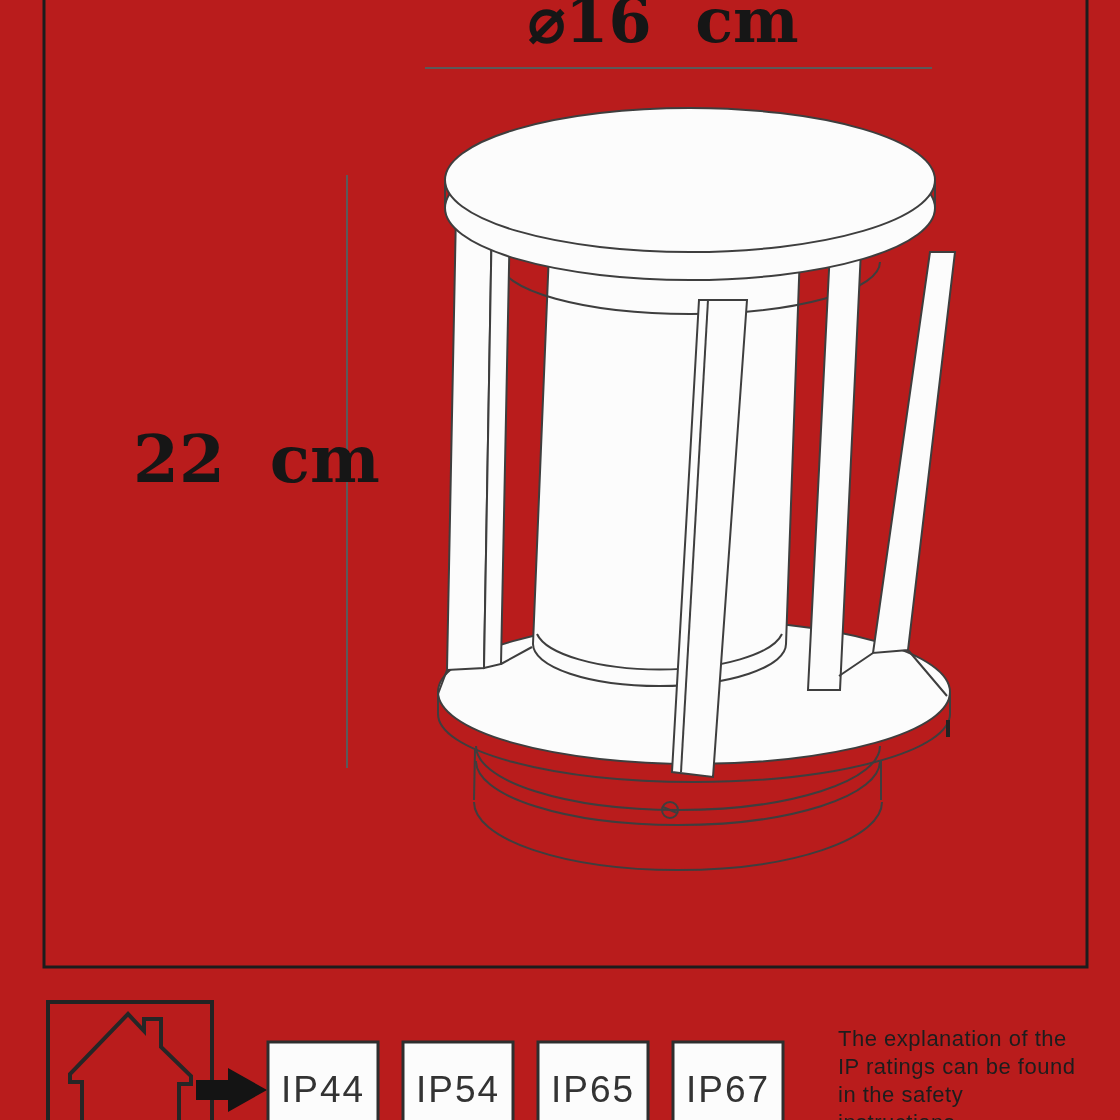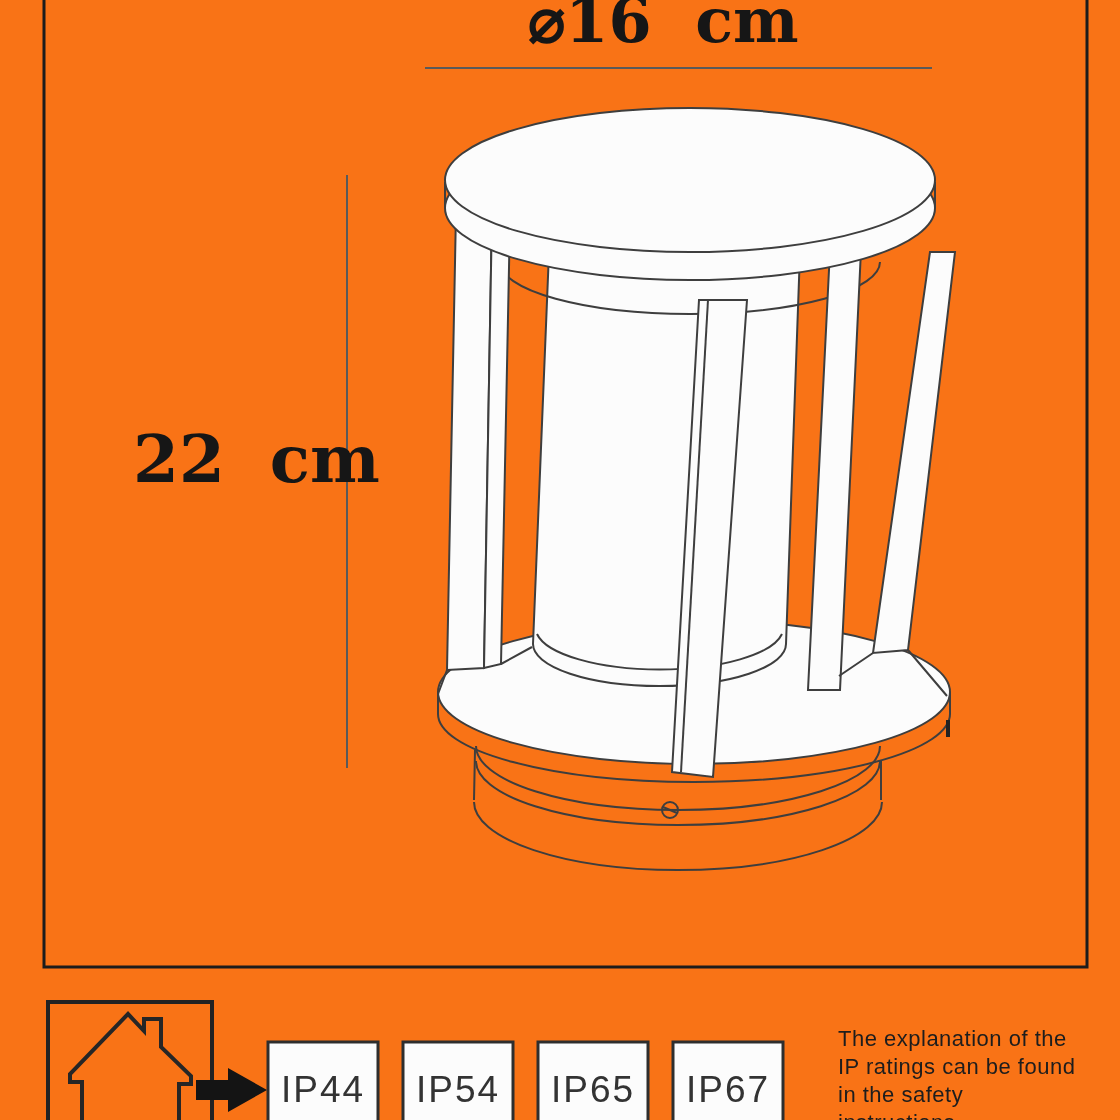--- a/index.html
+++ b/index.html
@@ -1,19 +1,19 @@
 <!DOCTYPE html>
 <html><head>
 <meta charset="utf-8">
 <style>
   html,body{margin:0;padding:0;background:#e8e8e8;}
   .screenshot{
     position:relative;
     width:1120px;height:1120px;
-    background:#f97316;
+    background:#b91c1c;
     overflow:hidden;
     font-family:"Liberation Sans", sans-serif;
   }
   svg{position:absolute;inset:0;display:block;}
   .lineart{stroke:#3e3e3e;stroke-width:2;fill:none;}
   .solidpart{stroke:#3e3e3e;stroke-width:2;fill:#fcfcfc;}
   .dimline{stroke:#5a5a5a;stroke-width:2;fill:none;}
   .dimtext{
     font-family:"DejaVu Serif","Liberation Serif",serif;
     font-weight:600;fill:#161616;word-spacing:22px;

